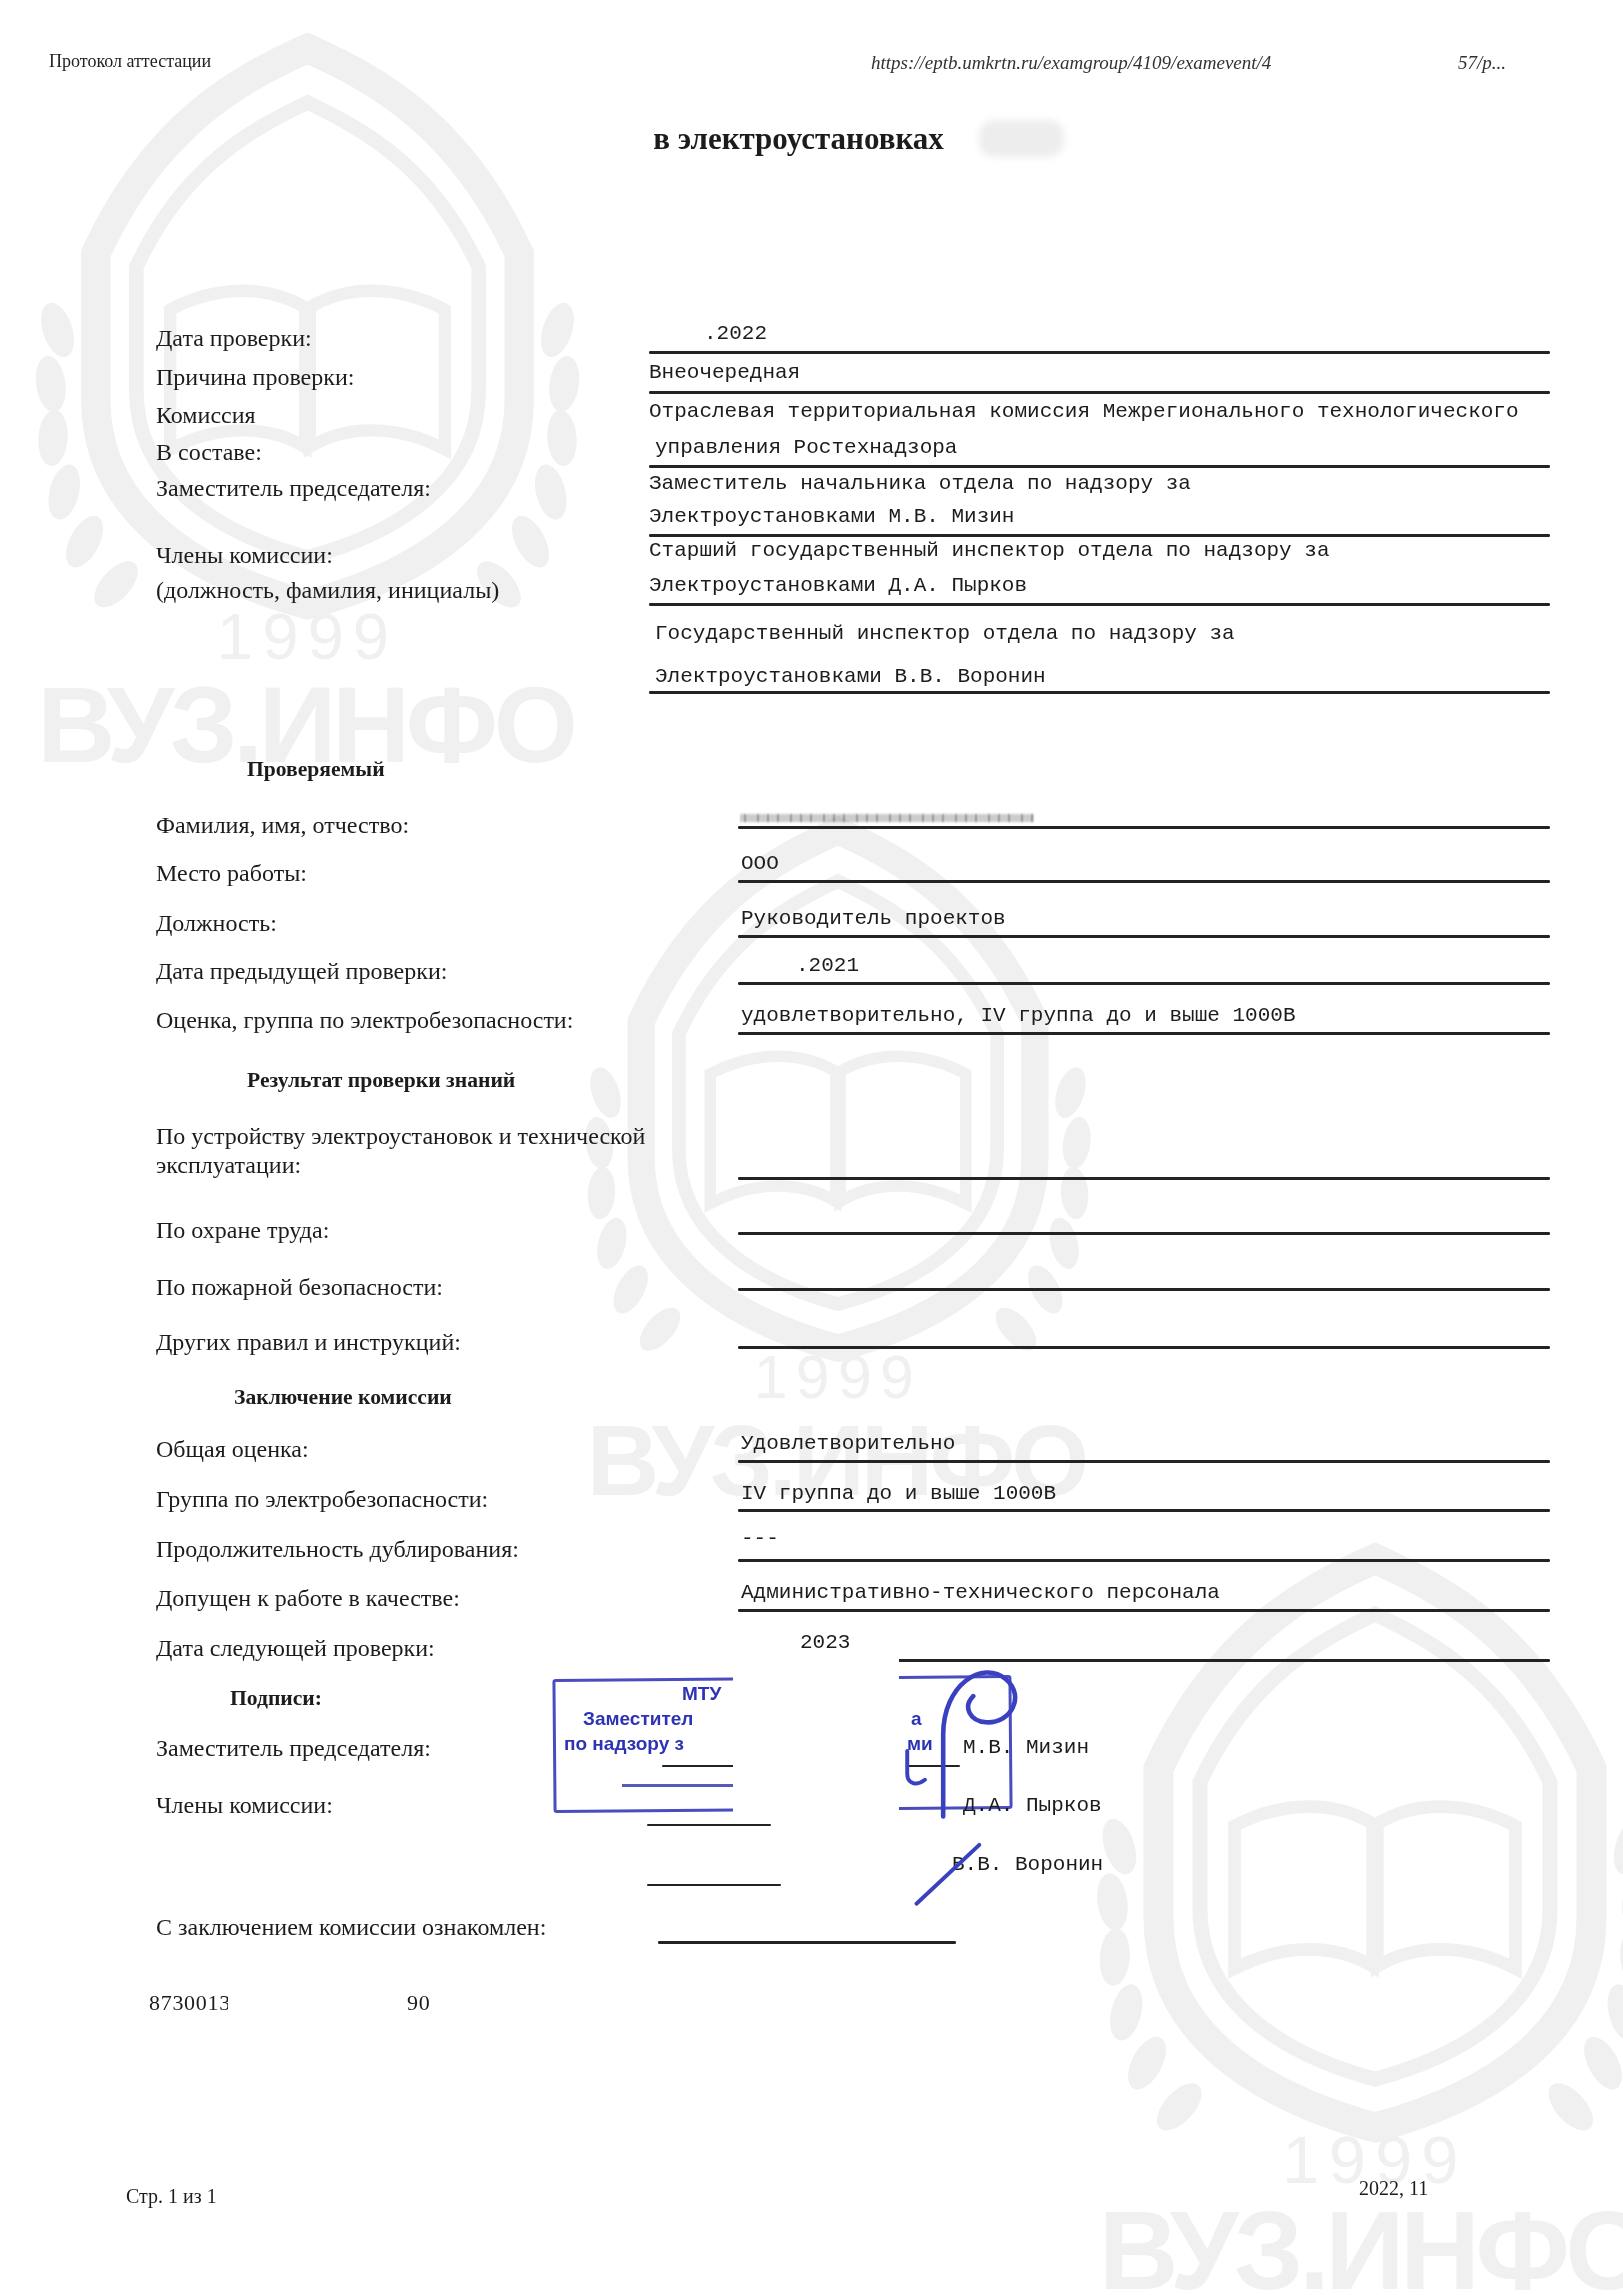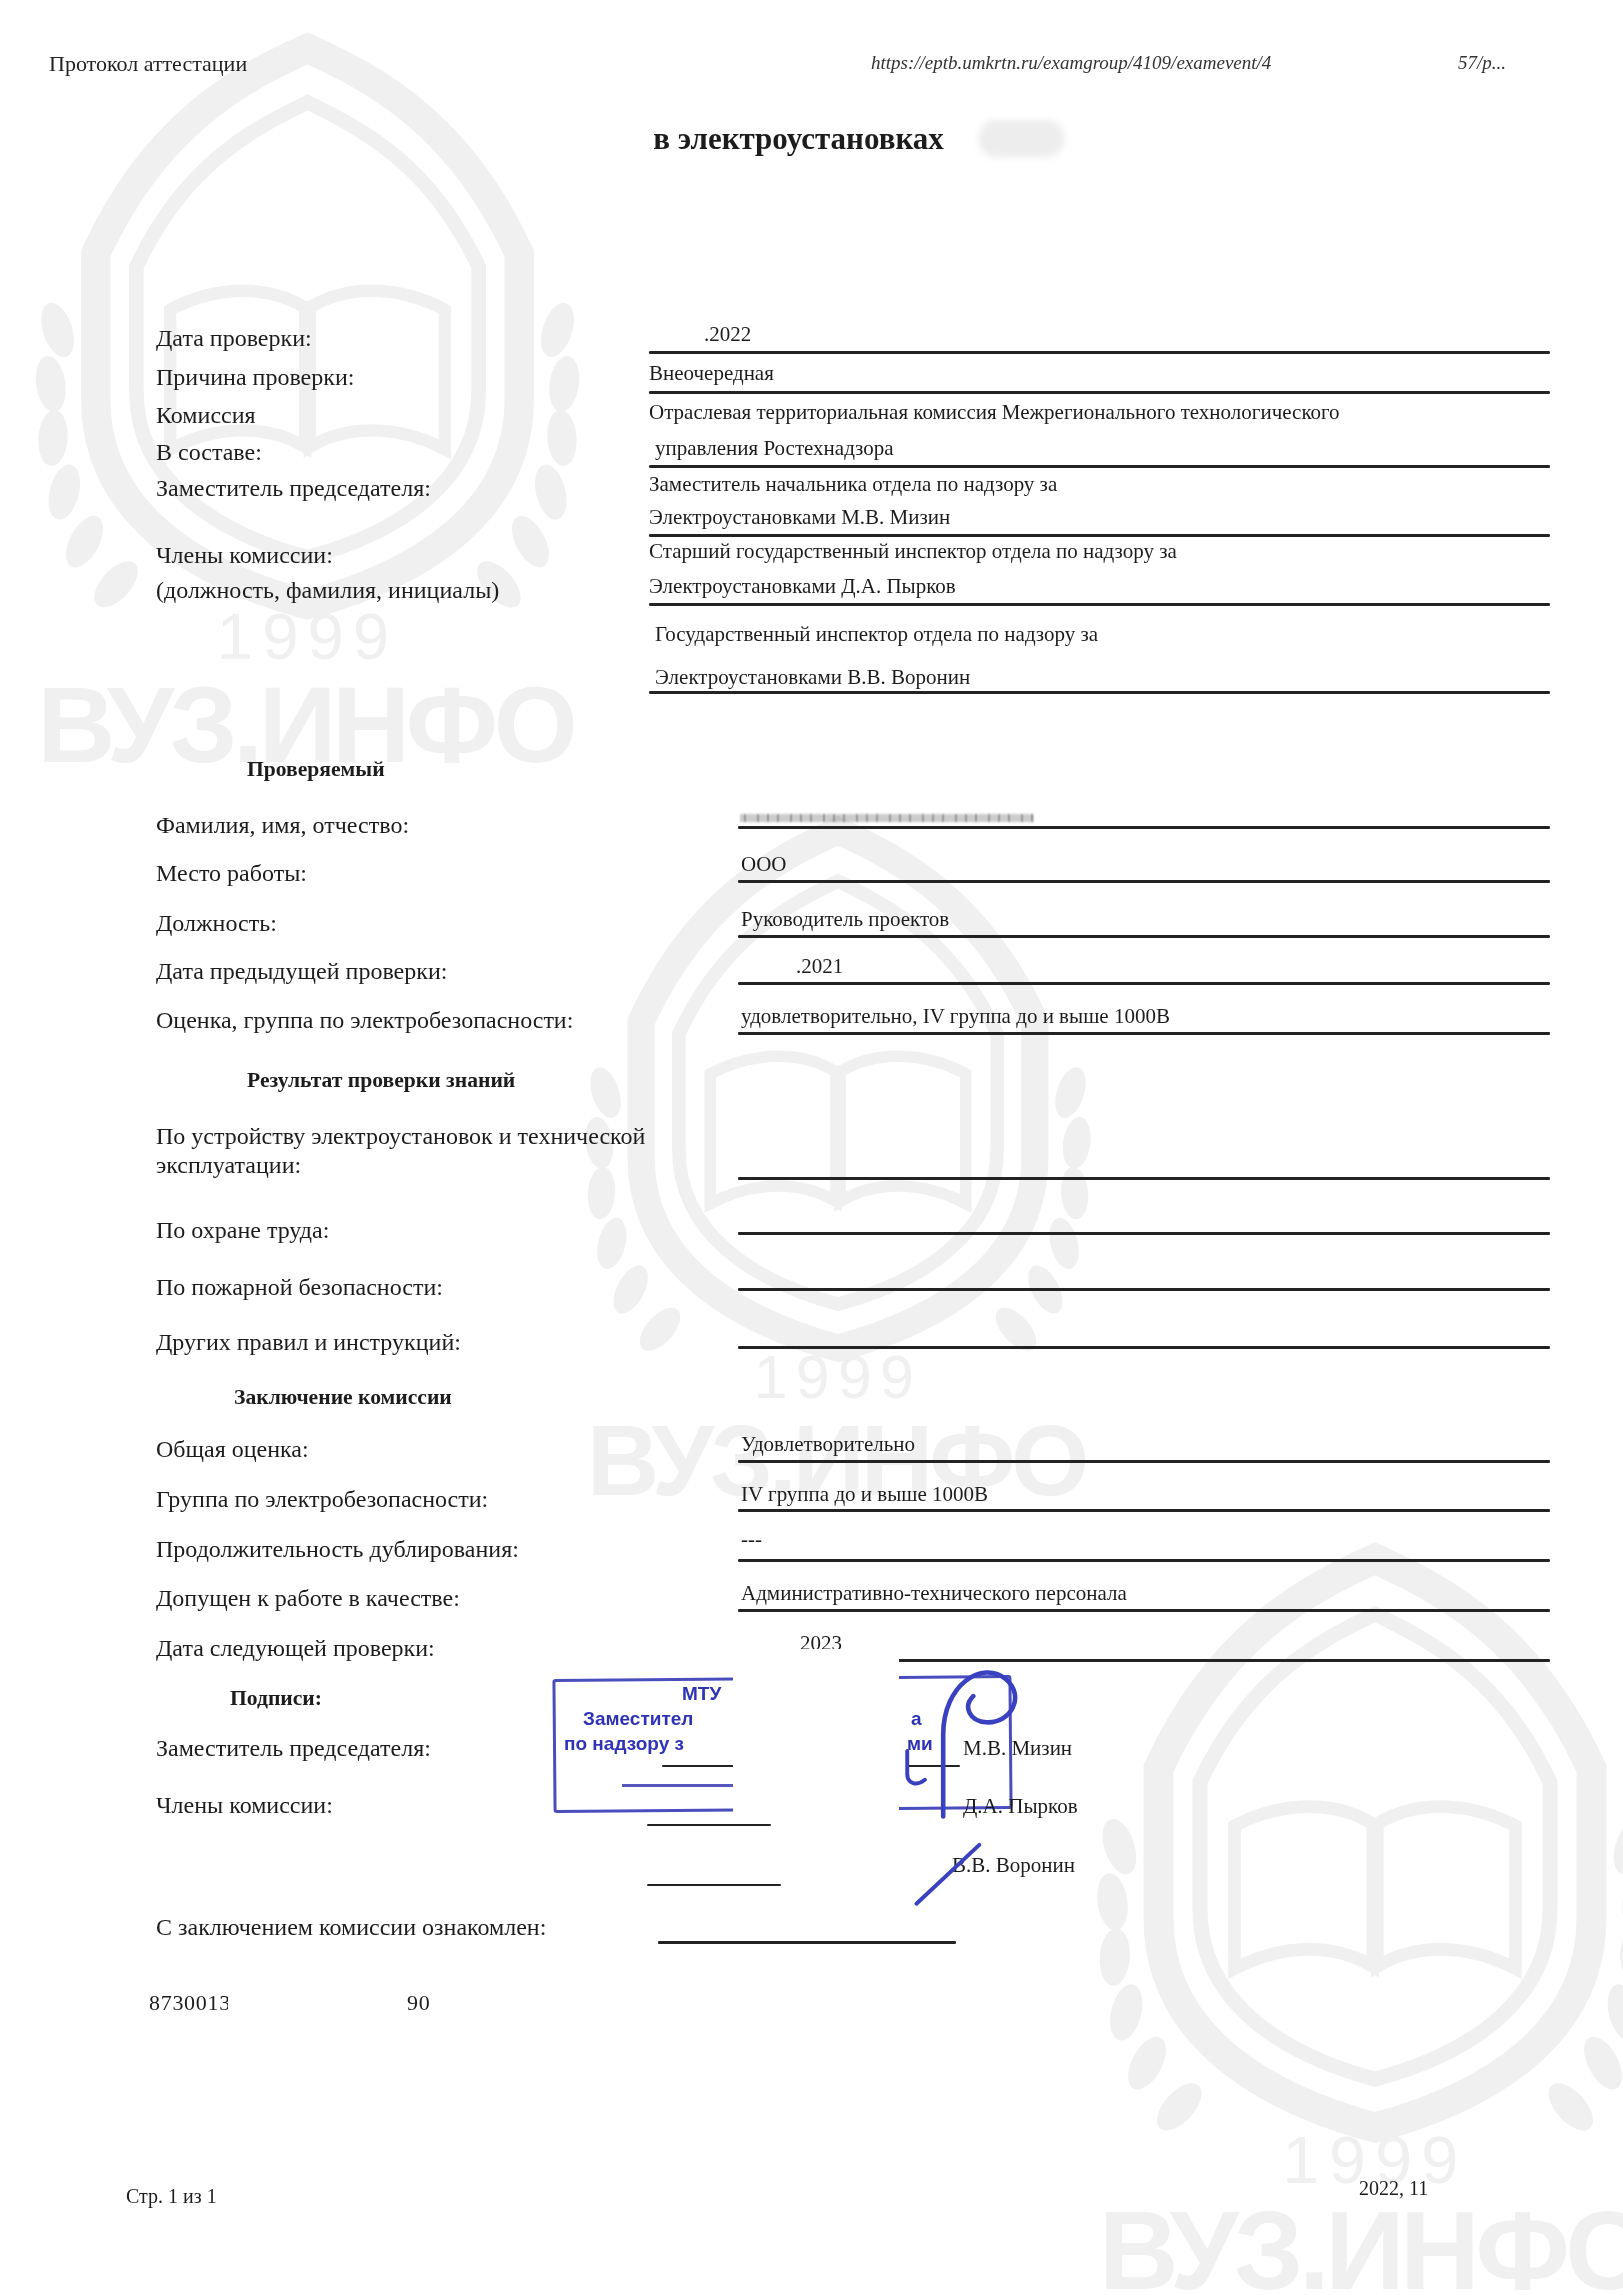--- a/index.html
+++ b/index.html
@@ -1,25 +1,25 @@
 <!DOCTYPE html>
 <html style="font-size:10.5px"><head>
 <meta charset="utf-8">
 <style>
   html,body{margin:0;padding:0;background:#fff;}
   #page{position:relative;width:1623px;height:2295px;background:#ffffff;overflow:hidden;
         font-family:"Liberation Serif","DejaVu Serif",serif;color:#1c1c1c;}
   .abs{position:absolute;white-space:nowrap;}
   .lbl{font-size:24px;line-height:26px;}
-  .val{font-size:21px;line-height:26px;}
+  .val{font-size:21px;line-height:26px;font-family:Liberation Mono, monospace;}
   .sec{font-size:21.6px;font-weight:bold;}
   .title-line{font-size:31px;font-weight:bold;line-height:51px;}
   .rule{position:absolute;height:2px;background:#232323;border-radius:1.3px;}
   .rule.thick{height:2.6px;}
-  .hdr{font-size:22px;color:#222;}
+  .hdr{font-size:18px;color:#222;}
   .url{font-size:19px;color:#333;font-style:italic;}
   .foot{font-size:20px;}
   .code{font-size:22px;letter-spacing:0.7px;}
   
   .wm-emblem{position:absolute;pointer-events:none;}
   
   .stamp-box{position:absolute;left:553px;top:1677px;width:453px;height:128px;
              border:3.3px solid #3a3eb8;border-radius:3.3px;transform:rotate(-0.5deg);opacity:.92;}
   .stamp-t{position:absolute;color:#2d33b4;font-family:"Liberation Sans",sans-serif;
            font-weight:bold;font-size:19px;line-height:22px;}

